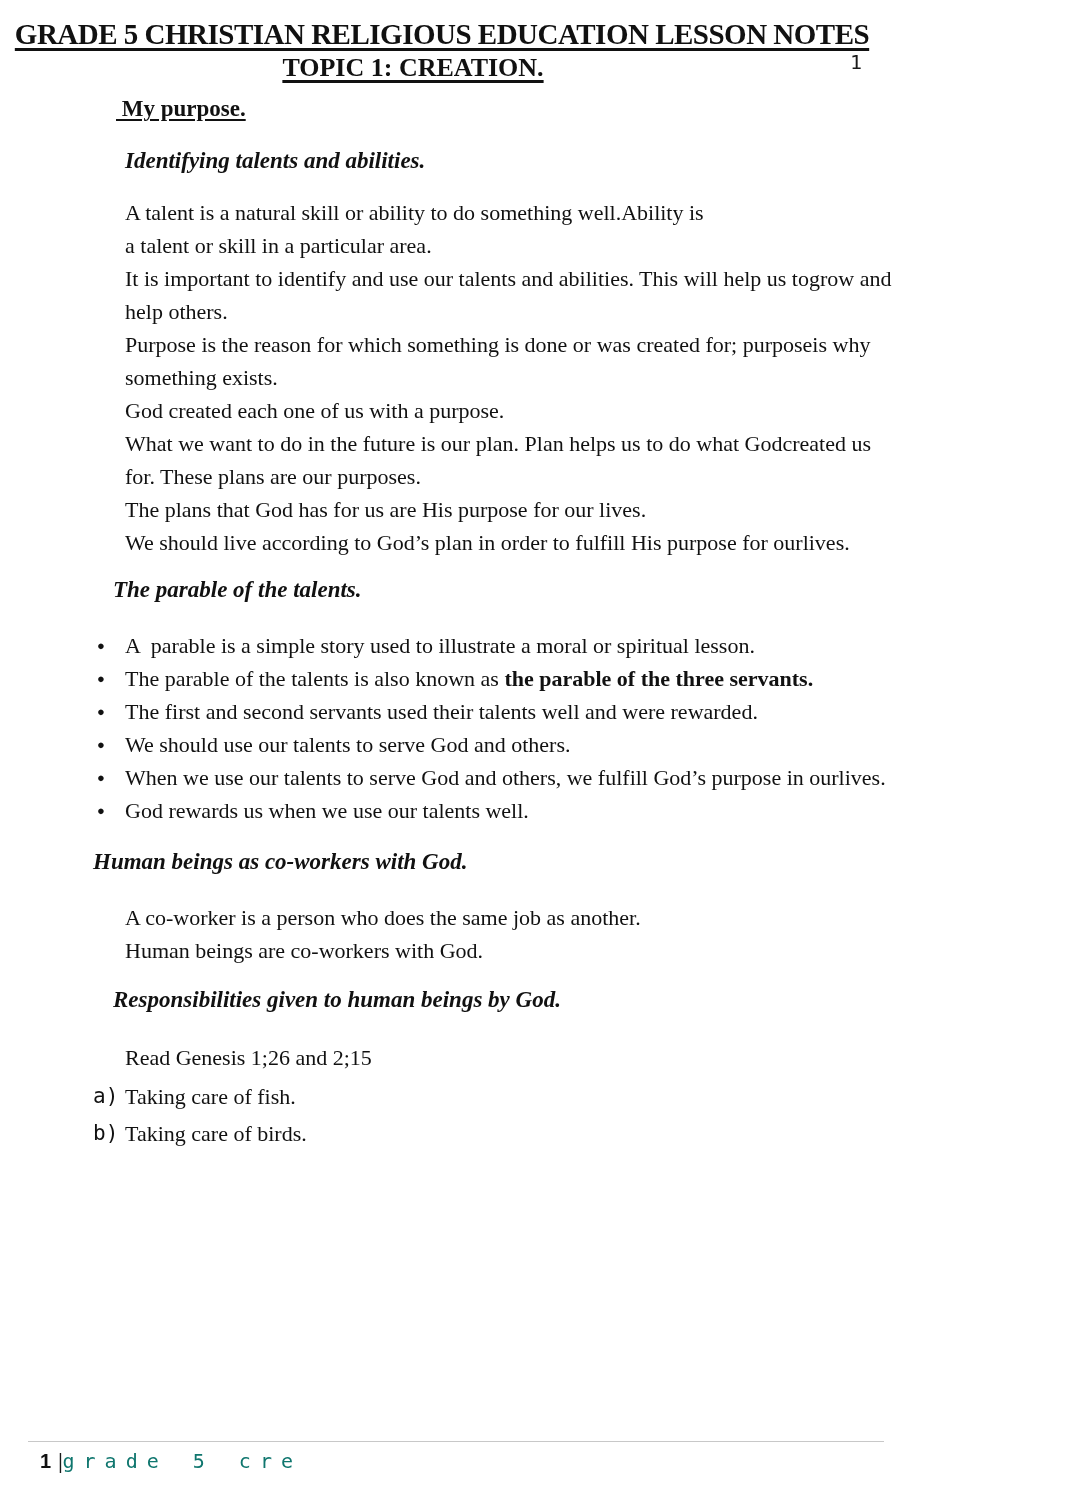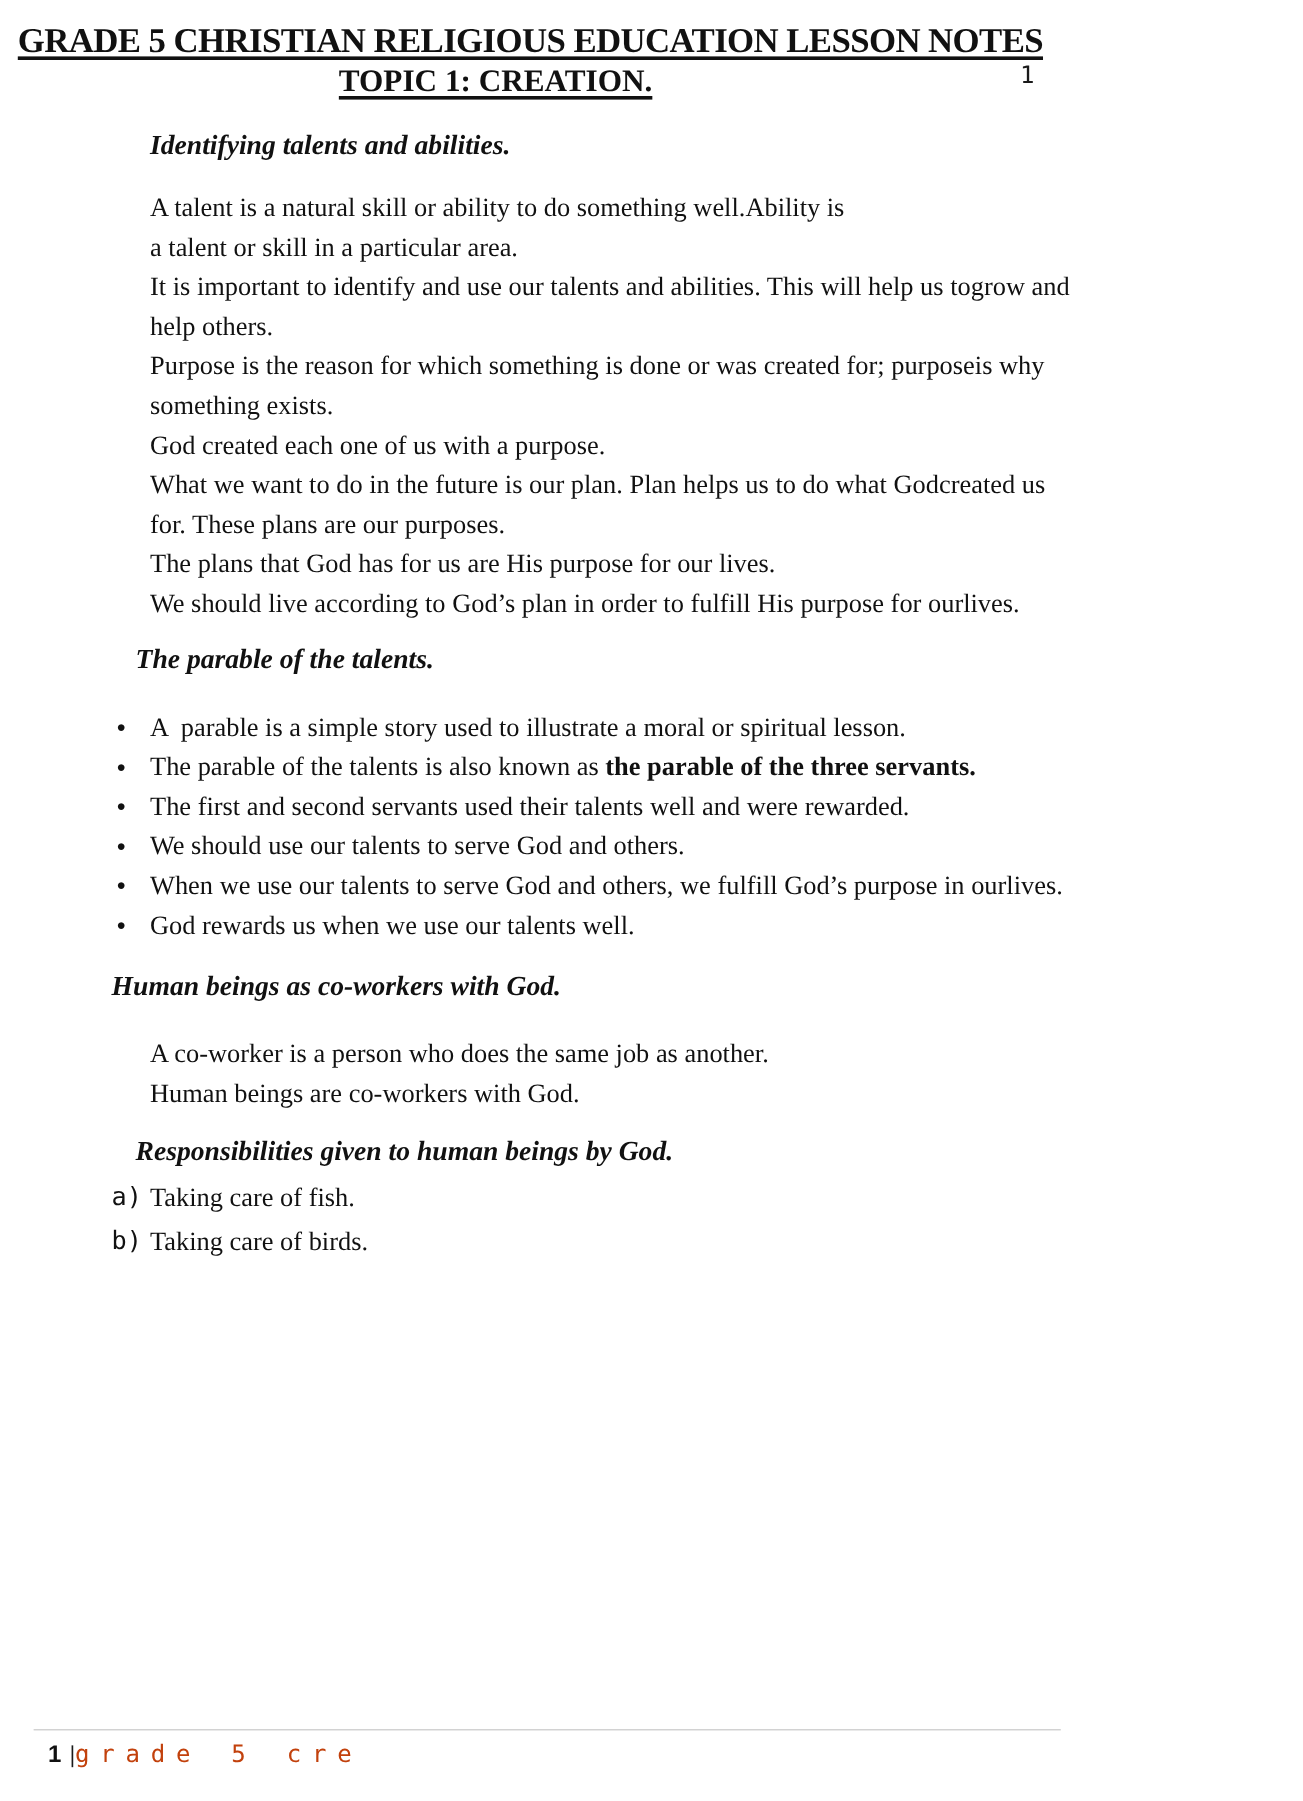--- a/index.html
+++ b/index.html
@@ -120,40 +120,41 @@
     font-weight: bold;
     color: #111111;
   }
   .footer-bar {
     font-weight: bold;
     color: #1a1a1a;
     margin-left: 7px;
   }
   .footer-label {
     font-family: "DejaVu Sans Mono", monospace;
-    color: #c2410c;
+    color: #0f766e;
     letter-spacing: 9px;
     word-spacing: 4px;
   }
 </style>
 </head>
 <body>
 
 <div class="page">
 
   <div class="title-wrap">
     <span class="doc-title">GRADE 5 CHRISTIAN RELIGIOUS EDUCATION LESSON NOTES</span>
   </div>
 
   <div class="pagenum-top">1</div>
 
   <div class="topic-wrap">
     <span class="topic-heading">TOPIC 1: CREATION.</span>
   </div>
 
+  <div class="purpose-heading"><span>&nbsp;My purpose.</span></div>
 
   <div class="italic-heading identifying-heading">Identifying talents and abilities.</div>
 
   <div class="body-text">A talent is a natural skill or ability to do something well.Ability is
 a talent or skill in a particular area.
 It is important to identify and use our talents and abilities. This will help us togrow and
 help others.
 Purpose is the reason for which something is done or was created for; purposeis why
 something exists.
 God created each one of us with a purpose.
@@ -191,20 +192,21 @@
     </li>
   </ul>
 
   <div class="italic-heading coworkers-heading">Human beings as co-workers with God.</div>
 
   <div class="body-text body-text-2">A co-worker is a person who does the same job as another.
 Human beings are co-workers with God.</div>
 
   <div class="italic-heading responsibilities-heading">Responsibilities given to human beings by God.</div>
 
+  <div class="read-ref">Read Genesis 1;26 and 2;15</div>
 
   <div class="lettered-list">
     <div class="lettered-row">
       <span class="letter-marker">a)</span>
       <span class="letter-text">Taking care of fish.</span>
     </div>
     <div class="lettered-row">
       <span class="letter-marker">b)</span>
       <span class="letter-text">Taking care of birds.</span>
     </div>

